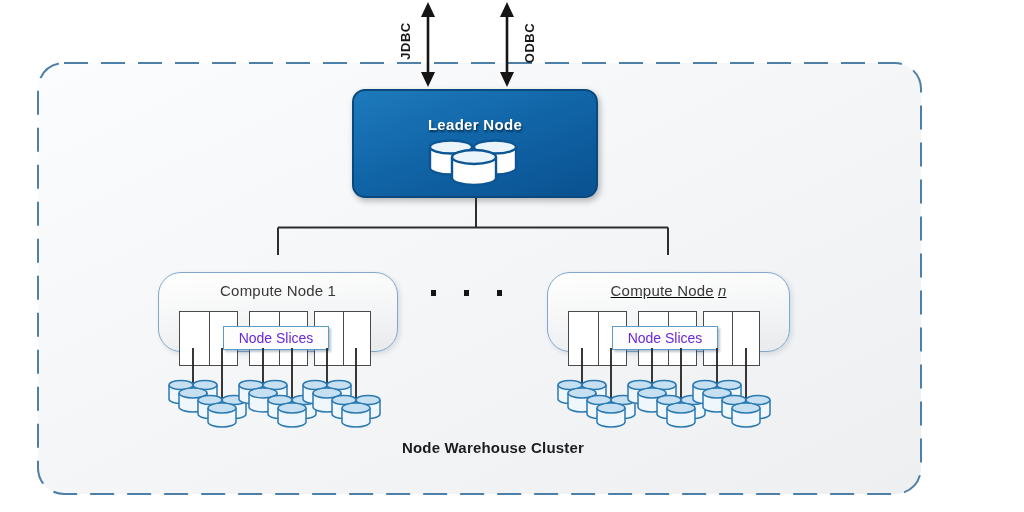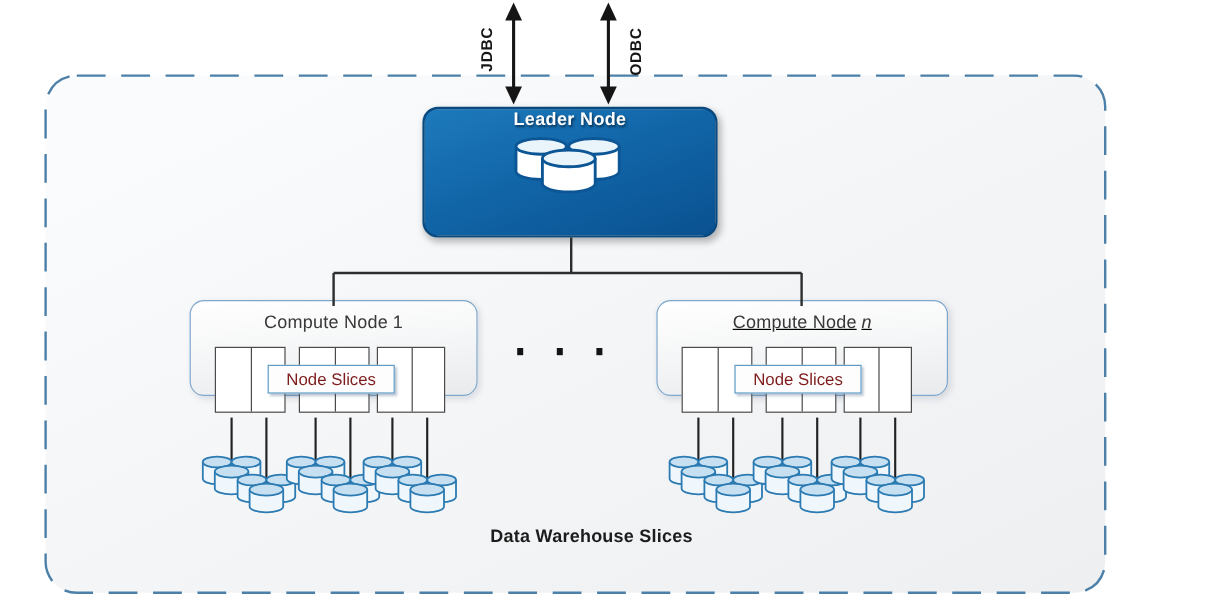--- a/index.html
+++ b/index.html
@@ -23,29 +23,29 @@
   .odbc{left:508px;top:35px;}
 
   
   .leader{
     position:absolute;left:352px;top:89px;width:246px;height:109px;
     border-radius:13px;border:2px solid #09497d;box-sizing:border-box;
     background:linear-gradient(160deg,#1e7abc 0%,#1166a8 45%,#0a5190 100%);
     box-shadow:2px 3px 6px rgba(0,0,0,.28);z-index:2;text-align:center;
   }
   .leader-label{
-    margin-top:0;font-size:15px;font-weight:bold;color:#ffffff;
+    margin-top:25px;font-size:15px;font-weight:bold;color:#ffffff;
     letter-spacing:.3px;text-shadow:1px 2px 2px rgba(5,40,70,.85);
   }
   .leader-dbs{margin:5px auto 0;}
 
   
   .compute{
-    position:absolute;top:250px;width:240px;height:80px;
-    border-radius:12px;border:1.5px solid #7fa8cc;box-sizing:border-box;
+    position:absolute;top:272px;width:240px;height:80px;
+    border-radius:23px;border:1.5px solid #7fa8cc;box-sizing:border-box;
     background:linear-gradient(175deg,#ffffff 0%,#f4f5f6 55%,#e8eaec 100%);
     box-shadow:2px 2px 5px rgba(40,60,90,.14);z-index:2;
   }
   .node1{left:158px;}
   .noden{left:547px;width:243px;text-decoration:underline;}
   .compute-title{
     margin-top:9px;text-align:center;font-size:15px;color:#383838;letter-spacing:.2px;
   }
   .compute-title .sfx{margin-left:4px;}
   .noden .compute-title .sfx{font-style:italic;}
@@ -53,21 +53,21 @@
     position:absolute;top:38px;height:55px;width:59px;background:#ffffff;
     border:1.5px solid #4a4a4a;box-sizing:border-box;z-index:1;
   }
   .g1{left:20px;} .g2{left:90px;} .g3{left:155px;width:57px;}
   .slice-divider{
     position:absolute;left:50%;top:0;bottom:0;width:0;
     border-left:1.5px solid #4a4a4a;
   }
   .node-slices{
     position:absolute;left:64px;top:53px;width:104px;height:22px;
-    line-height:22px;text-align:center;font-size:14px;color:#7f1d1d;
+    line-height:22px;text-align:center;font-size:14px;color:#6d28d9;
     background:#fdfdfe;border:1.5px solid #5e9bc6;box-sizing:content-box;
     box-shadow:2px 2px 2px rgba(60,90,120,.35);z-index:3;
   }
 
   .cluster-title{
     position:absolute;left:368px;top:439px;width:250px;text-align:center;
     font-size:15px;font-weight:bold;color:#1c1c1c;z-index:2;letter-spacing:.2px;
   }
 </style>
 </head>
@@ -127,21 +127,21 @@
       </div>
     <div class="slice-group g2">
         <div class="slice-divider"></div>
       </div>
     <div class="slice-group g3">
         <div class="slice-divider"></div>
       </div>
     <div class="node-slices">Node Slices</div>
   </div>
 
-  <div class="cluster-title">Data Warehouse Slices</div>
+  <div class="cluster-title">Node Warehouse Cluster</div>
 
   <svg class="layer fg" width="1024" height="512" viewBox="0 0 1024 512">
     <defs>
       <g id="dbcluster">
         <g stroke="#2b7ab2" stroke-width="1.5" fill="#f0f7fc">
           <path d="M2 6 V20 A12 4.5 0 0 0 26 20 V6"></path>
           <ellipse cx="14" cy="6" rx="12" ry="4.5" fill="#c6e0f1"></ellipse>
           <path d="M26 6 V20 A12 4.5 0 0 0 50 20 V6"></path>
           <ellipse cx="38" cy="6" rx="12" ry="4.5" fill="#c6e0f1"></ellipse>
           <path d="M12 14 V28 A14 5 0 0 0 40 28 V14"></path>

